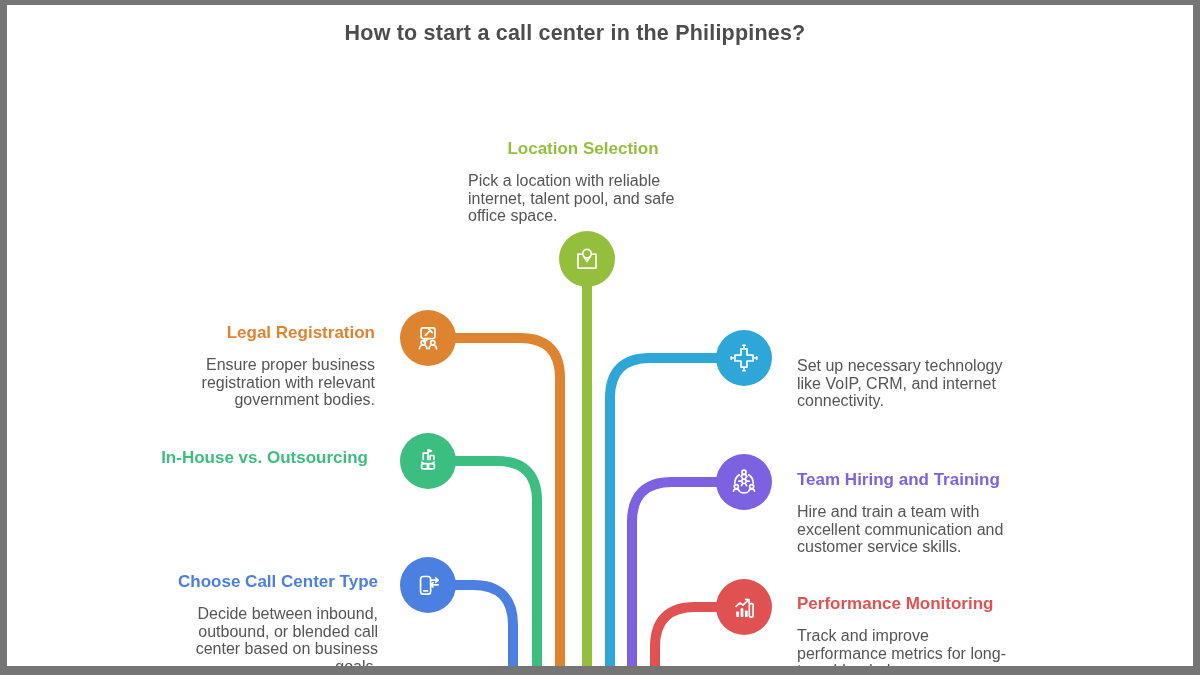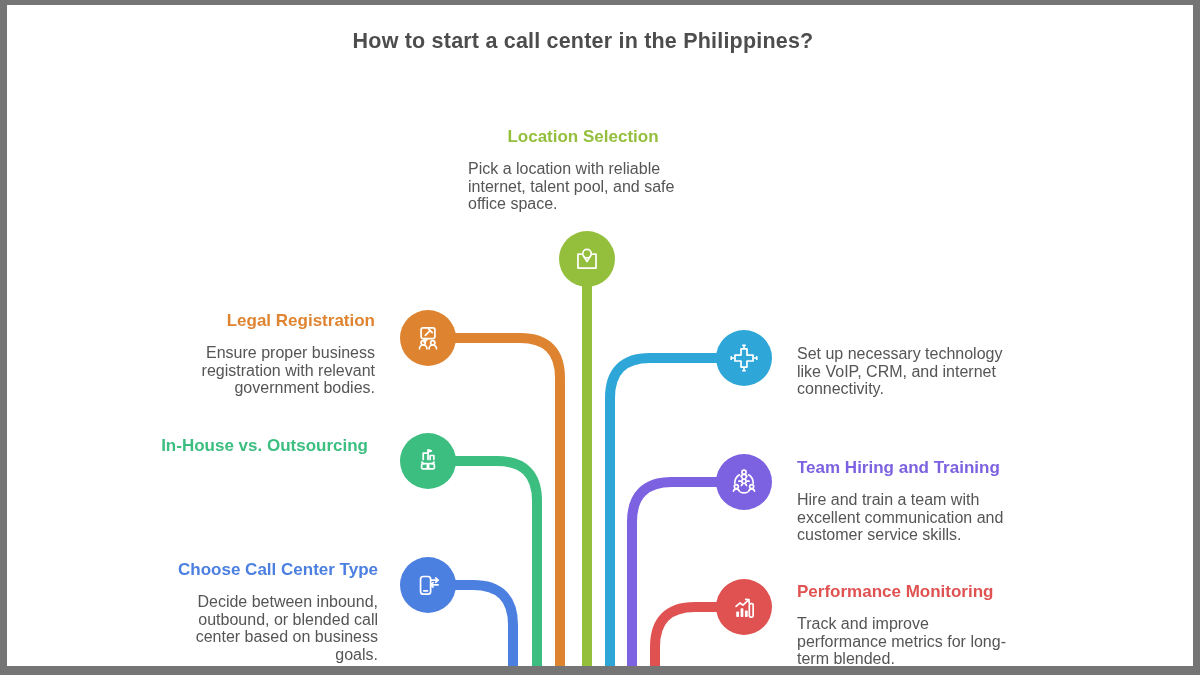--- a/index.html
+++ b/index.html
@@ -8,32 +8,32 @@
     background:#ffffff;
     font-family:"Liberation Sans", sans-serif;
   }
   .frame{
     position:absolute;inset:0;z-index:10;pointer-events:none;
     border-style:solid;border-color:#757575;
     border-width:5px 7px 9px 7px;
   }
   .main-title{
     position:absolute;top:21px;left:0;width:1150px;
-    text-align:center;margin:8px;
+    text-align:center;margin:0;
     font-size:21.5px;font-weight:700;color:#4d4d4d;letter-spacing:.2px;
     z-index:3;
   }
   svg.connectors{position:absolute;top:0;left:0;z-index:1;}
   svg.connectors path{fill:none;stroke-width:10;stroke-linecap:butt;}
   .badge{
     position:absolute;width:56px;height:56px;border-radius:50%;
     display:flex;align-items:center;justify-content:center;z-index:2;
   }
   .badge svg{stroke:#ffffff;fill:none;stroke-width:1.6;stroke-linecap:round;stroke-linejoin:round;}
-  .node{position:absolute;z-index:3;}
+  .node{position:absolute;z-index:3;margin-top:12px;}
   .node h2{margin:0 0 0 0;font-size:17px;font-weight:700;line-height:22px;}
   .node p{margin:12px 0 0 0;font-size:16px;line-height:17.5px;color:#555555;}
   .align-right{text-align:right;}
   .align-left{text-align:left;}
   .align-center{text-align:center;}
 
   
   #node-location{left:448px;top:126px;width:270px;}
   #node-location p{margin-left:20px;width:230px;text-align:left;}
   #node-legal{left:155px;top:310px;width:220px;}

